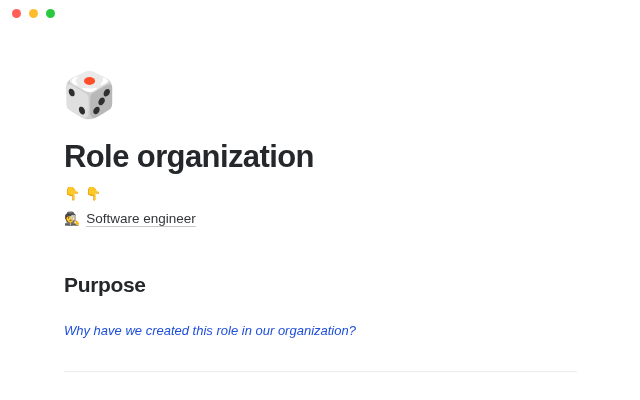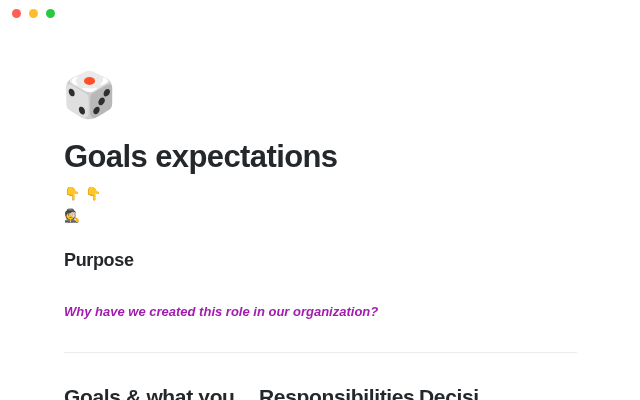--- a/index.html
+++ b/index.html
@@ -89,35 +89,34 @@
   }
   .role-link {
     text-decoration: underline;
     text-decoration-color: rgba(55,53,47,0.28);
     text-underline-offset: 3px;
     color: #32363a;
     cursor: pointer;
   }
 
   .section-heading {
-    font-size: 18px;
+    font-size: 21px;
     font-weight: bold;
     color: #25282b;
     letter-spacing: -0.35px;
-    margin-top: 28px;
+    margin-top: 44px;
     line-height: 1.2;
   }
 
   .placeholder-text {
     font-size: 13px;
     font-style: italic;
-    color: #a21caf;
-    margin-top: 32px;
+    color: #1d4ed8;
+    margin-top: 25px;
     line-height: 1.45;
-    font-weight: bold;
   }
 
   .divider {
     height: 1px;
     background: #eceded;
     margin-top: 30px;
     width: 513px;
   }
 
   .columns-row {
@@ -141,29 +140,30 @@
     <span class="dot" style="background:#ff5f57"></span>
     <span class="dot" style="background:#ffbd2e"></span>
     <span class="dot" style="background:#28c840"></span>
   </div>
 </div>
 
 <div class="doc">
 
   <div class="page-icon">🎲</div>
 
-  <h1 class="page-title">Goals expectations</h1>
+  <h1 class="page-title">Role organization</h1>
 
   <div class="callout-line">
     <span class="mini-emoji">👇</span>
     <span class="mini-emoji">👇</span>
   </div>
 
   <div class="role-line">
     <span class="mini-emoji">🕵️</span>
+    <span class="role-link">Software engineer</span>
   </div>
 
   <h2 class="section-heading">Purpose</h2>
 
   <div class="placeholder-text">Why have we created this role in our organization?</div>
 
   <div class="divider"></div>
 
   <div class="columns-row">
     <div class="col-goals">Goals &amp; what you...</div>

